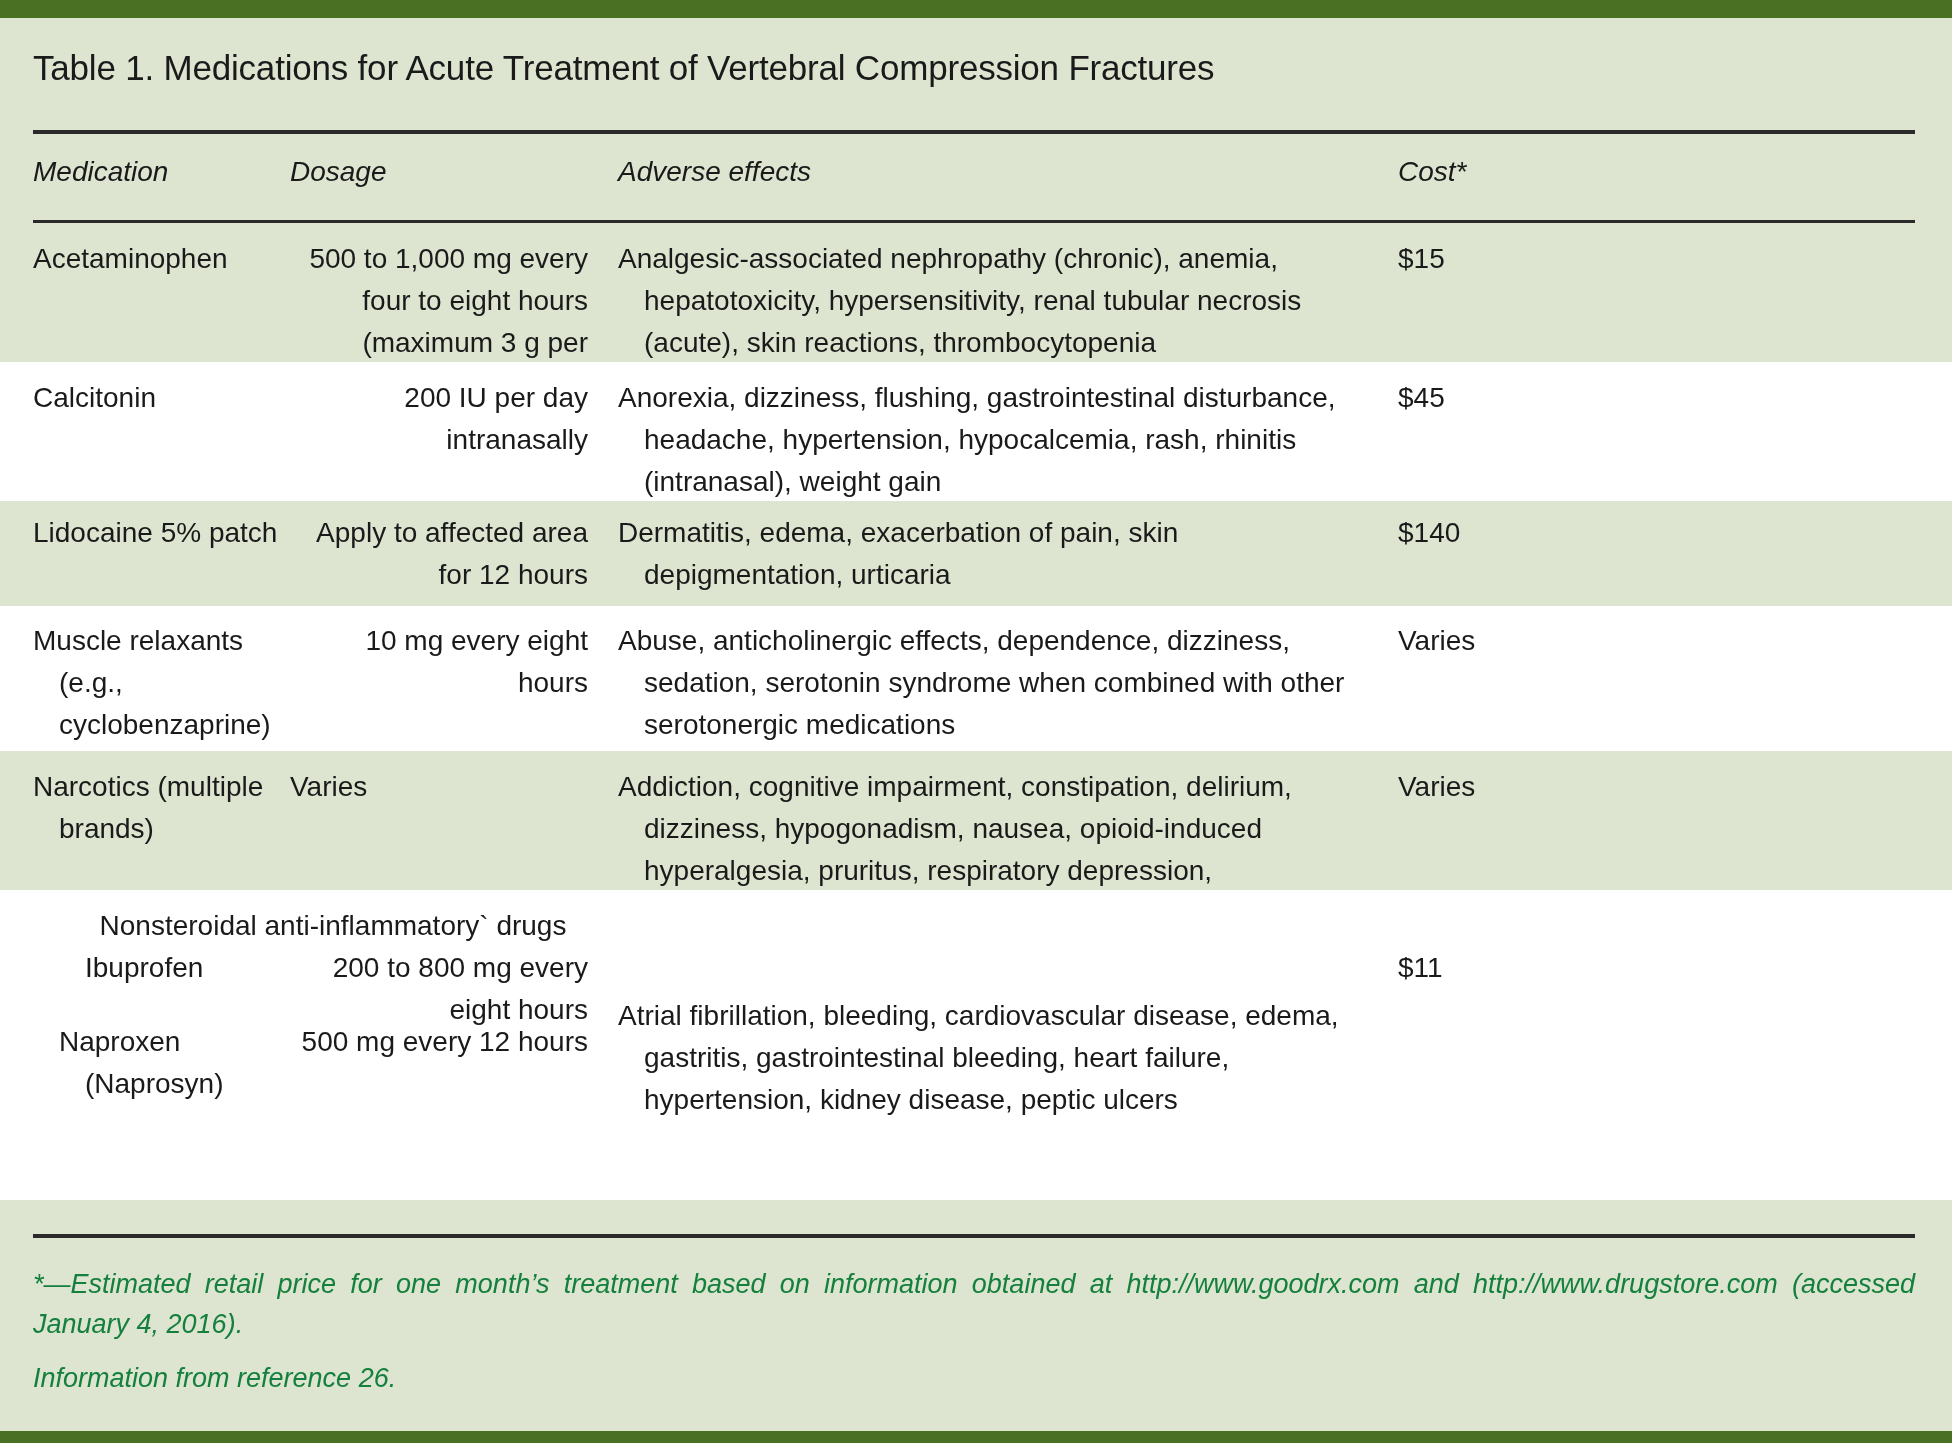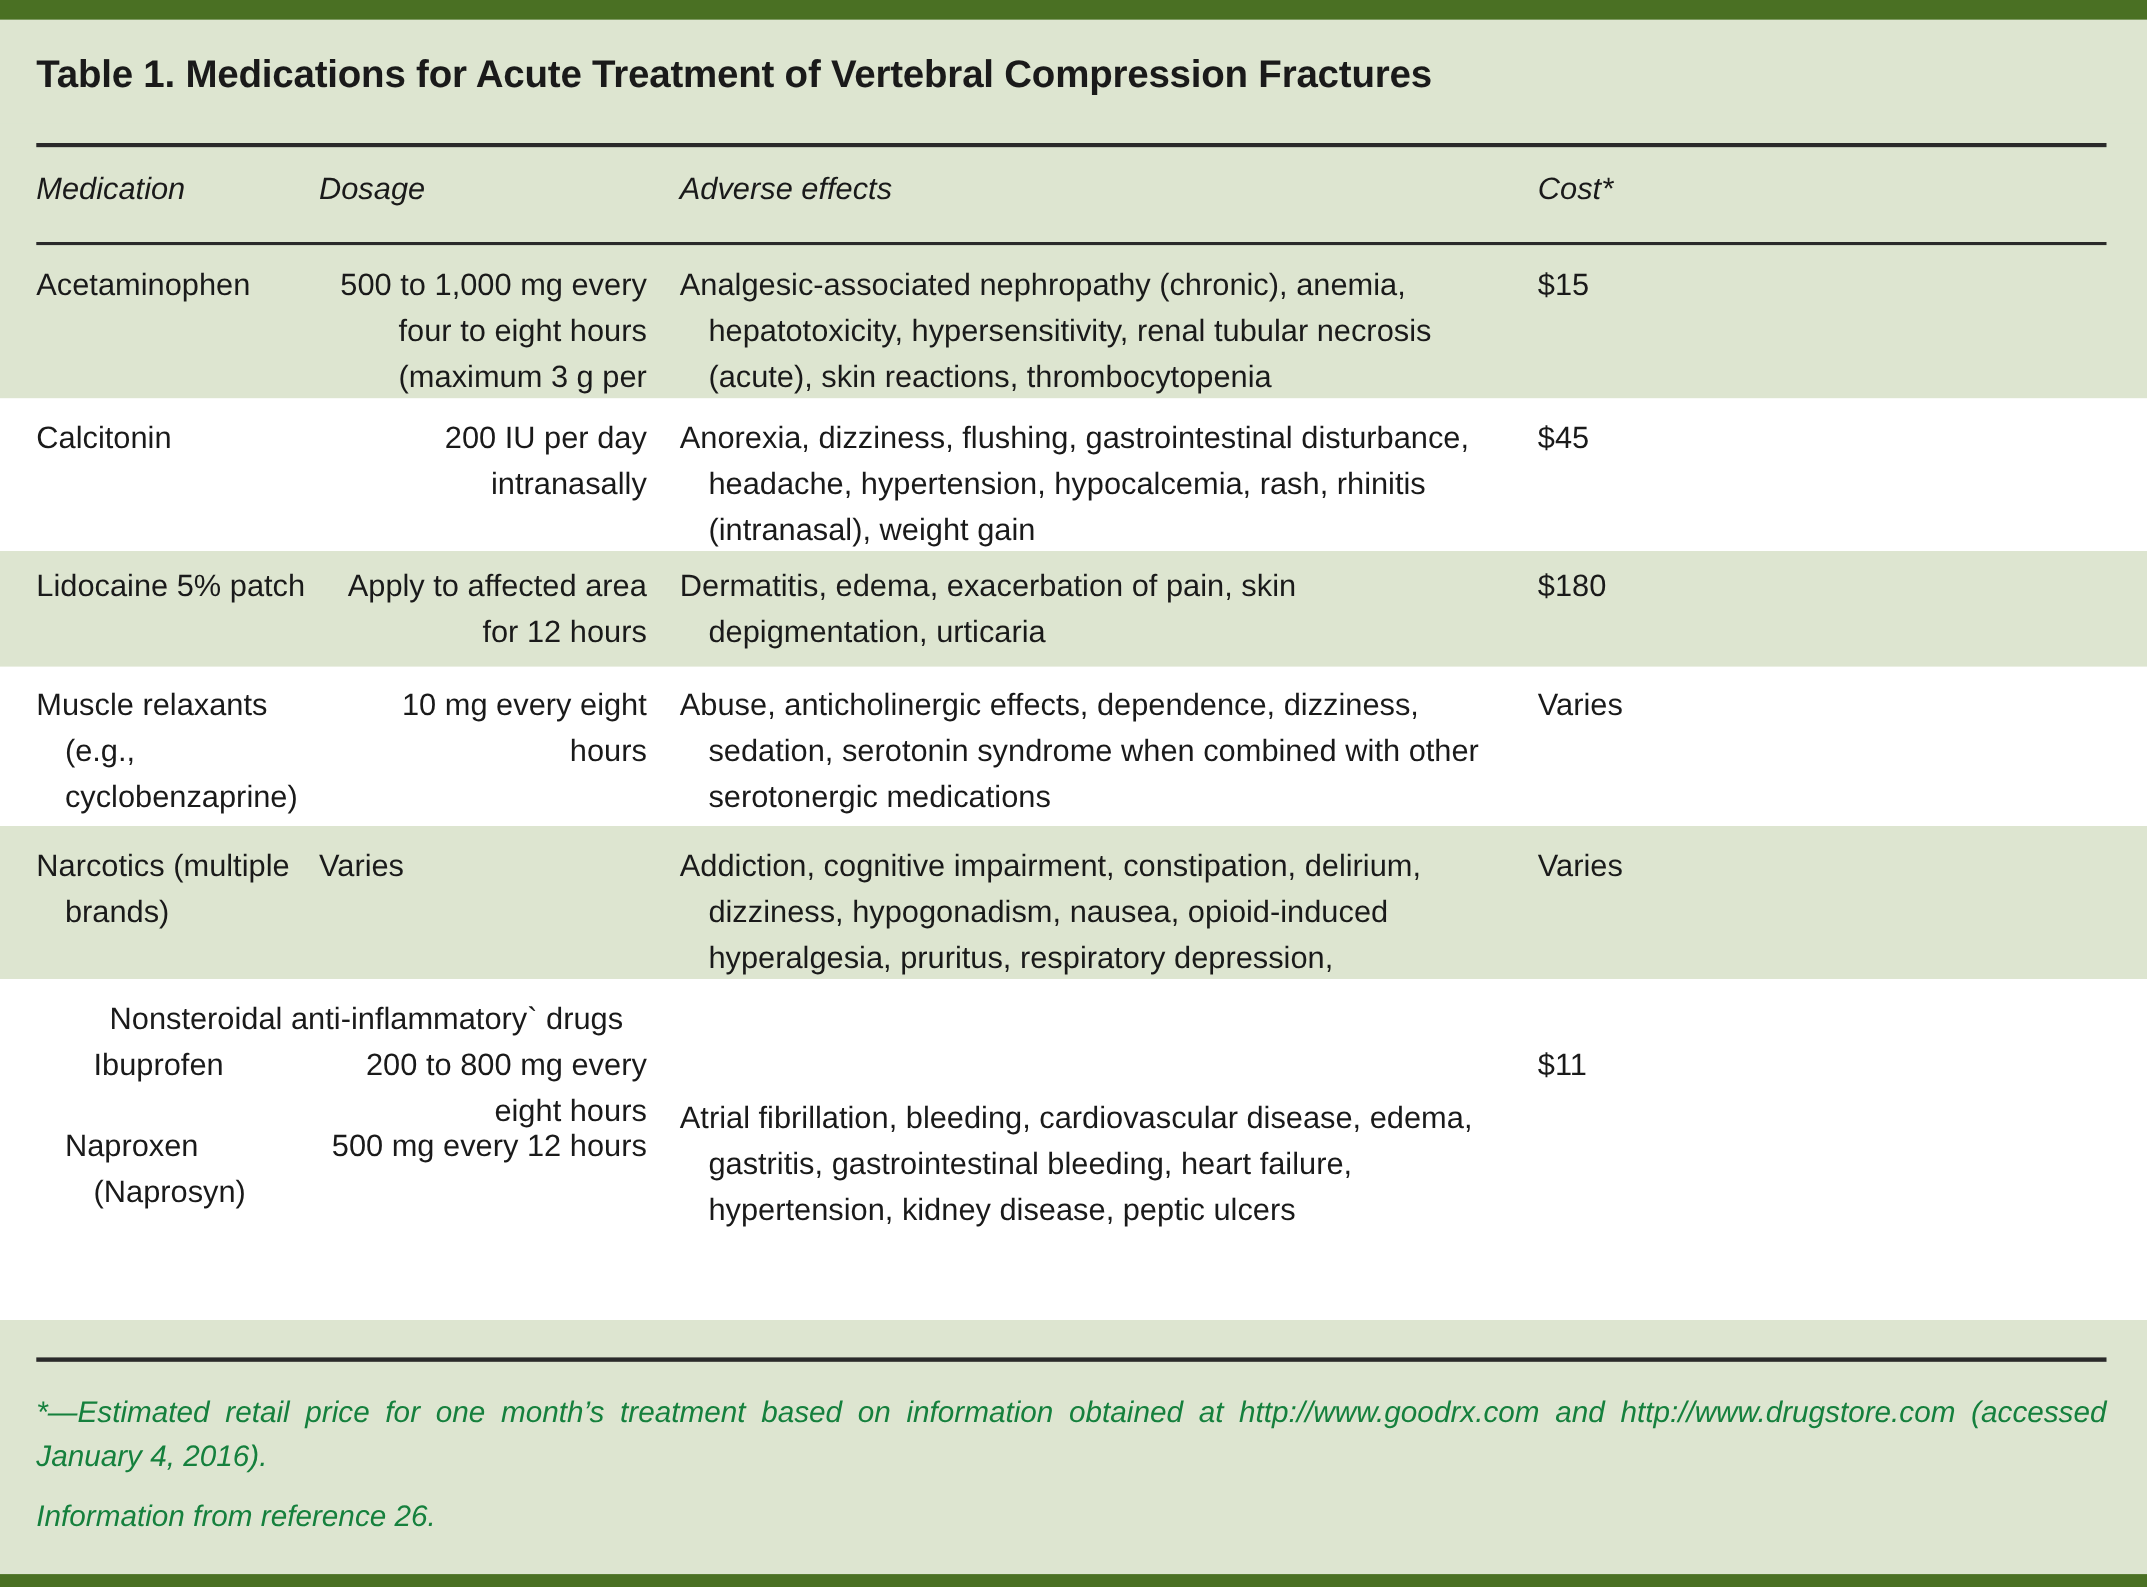--- a/index.html
+++ b/index.html
@@ -17,21 +17,21 @@
     border-top:18px solid #4a7023;
     border-bottom:30px solid #4a7023;
   }
   
   .title-zone{
     position:absolute;left:0;top:0;width:1952px;height:94px;
     background:#dde5d0;
   }
   .table-title{
     position:absolute;left:33px;top:30px;
-    font-size:35px;font-weight:bold;color:#1a1a1a;
+    font-size:35px;font-weight:normal;color:#1a1a1a;
     letter-spacing:-0.2px;
     white-space:nowrap;
   }
   
   .rule{
     position:absolute;left:33px;width:1882px;
     background:#2a2a2a;height:4px;
   }
   .rule.thin{height:3px;}
   
@@ -103,21 +103,21 @@
     <div class="cell c-med" style="top:15px;">Calcitonin</div>
     <div class="cell c-dose" style="top:15px;">200 IU per day intranasally</div>
     <div class="cell c-adv" style="top:15px;">Anorexia, dizziness, flushing, gastrointestinal disturbance, headache, hypertension, hypocalcemia, rash, rhinitis (intranasal), weight gain</div>
     <div class="cell c-cost" style="top:15px;text-indent:0;padding-left:0;">$45</div>
   </div>
 
   <div class="row shade" style="top:483px;height:105px;">
     <div class="cell c-med" style="top:11px;">Lidocaine 5% patch</div>
     <div class="cell c-dose" style="top:11px;">Apply to affected area for 12 hours</div>
     <div class="cell c-adv" style="top:11px;">Dermatitis, edema, exacerbation of pain, skin depigmentation, urticaria</div>
-    <div class="cell c-cost" style="top:11px;text-indent:0;padding-left:0;">$180</div>
+    <div class="cell c-cost" style="top:11px;text-indent:0;padding-left:0;">$140</div>
   </div>
 
   <div class="row plain" style="top:588px;height:145px;">
     <div class="cell c-med" style="top:14px;">Muscle relaxants (e.g., cyclobenzaprine)</div>
     <div class="cell c-dose" style="top:14px;">10 mg every eight hours</div>
     <div class="cell c-adv" style="top:14px;">Abuse, anticholinergic effects, dependence, dizziness, sedation, serotonin syndrome when combined with other serotonergic medications</div>
     <div class="cell c-cost" style="top:14px;text-indent:0;padding-left:0;">Varies</div>
   </div>
 
   <div class="row shade" style="top:733px;height:139px;">

